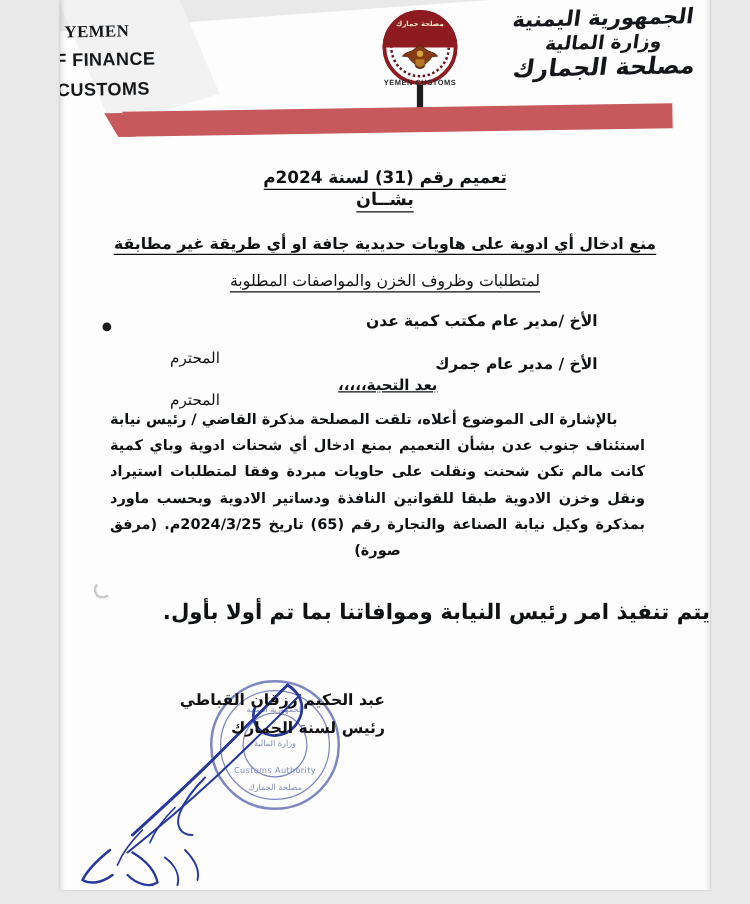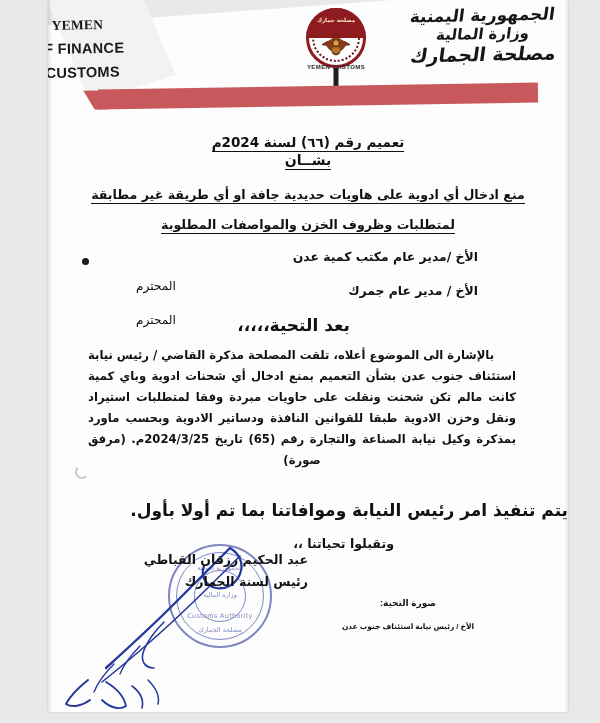--- a/index.html
+++ b/index.html
@@ -223,21 +223,21 @@
     letter-spacing: 5px;
   }
   #subject-line-1 {
     margin-top: 17px;
     font-size: 12.6px;
     font-weight: bold;
   }
   #subject-line-2 {
     margin-top: 13px;
     font-size: 12.6px;
-    font-weight: bold;
+    font-weight: normal;
   }
 
   .addressee {
     margin-top: 15px;
     position: relative;
     height: 18px;
     padding-right: 32px;
   }
   .addressee .who {
     position: absolute;
@@ -250,24 +250,24 @@
     position: absolute;
     left: 88px;
     top: 0;
     font-size: 12.2px;
     font-weight: normal;
     margin-top: 30px;
   }
   #addressee-2 { margin-top: 16px; }
 
   #greeting {
-    margin-top: 14px;
     padding-right: 218px;
-    font-size: 17px;
-    font-weight: bold;
+    font-size: 12px;
+    font-weight: bold;
+    text-decoration: underline;
   }
 
   #body-paragraph {
     margin-top: 10px;
     padding: 0 52px 0 40px;
     font-size: 11.6px;
     line-height: 1.82;
     text-align: justify;
     text-align-last: center;
     font-weight: 600;
@@ -460,21 +460,21 @@
       <div class="a2">وزارة المالية</div>
       <div class="a3">مصلحة الجمارك</div>
     </div>
 
     <div id="red-band"></div>
   </div>
 
   <div id="doc-body">
 
     <div id="circular-title" class="ctr">
-      <span class="u-line">تعميم رقم (٦٦) لسنة 2024م</span>
+      <span class="u-line">تعميم رقم (31) لسنة 2024م</span>
     </div>
 
     <div id="subject-label" class="ctr">
       <span class="u-line">بشــان</span>
     </div>
 
     <div id="subject-line-1" class="ctr">
       <span class="u-line">منع ادخال أي ادوية على هاويات حديدية جافة او أي طريقة غير مطابقة</span>
     </div>
 
@@ -494,21 +494,20 @@
 
     <div id="greeting">بعد التحية،،،،،</div>
 
     <div id="body-paragraph">
       <span class="indent"></span><span>بالإشارة الى الموضوع أعلاه، تلقت المصلحة مذكرة القاضي / رئيس نيابة استئناف جنوب عدن بشأن التعميم بمنع ادخال أي شحنات ادوية وباي كمية كانت مالم تكن شحنت ونقلت على حاويات مبردة وفقا لمتطلبات استيراد ونقل وخزن الادوية طبقا للقوانين النافذة ودساتير الادوية وبحسب ماورد بمذكرة وكيل نيابة الصناعة والتجارة رقم (65) تاريخ 2024/3/25م. (مرفق صورة)</span>
     </div>
 
 
     <div id="instruction">يتم تنفيذ امر رئيس النيابة وموافاتنا بما تم أولا بأول.</div>
 
-    <div id="closing">وتقبلوا تحياتنا ،،</div>
   </div>
 
   <div id="signature-block">
 
     <div id="official-stamp">
       <div class="sring"></div>
       <div class="sring2"></div>
       <div class="sring3"></div>
       <div class="stxt t1">الجمهورية اليمنية</div>
       <div class="stxt t2">وزارة المالية</div>
@@ -528,23 +527,19 @@
         <path d="M62 152 C72 158 80 166 82 176 C76 180 66 178 58 170" stroke-width="1.8"></path>
         <path d="M88 156 C96 162 100 170 98 178" stroke-width="1.6"></path>
         <path d="M104 150 C112 158 116 166 114 174" stroke-width="1.5"></path>
       </g>
     </svg>
 
     <div id="signer-name">عبد الحكيم رزقان القباطي</div>
     <div id="signer-title">رئيس لسنة الجمارك</div>
   </div>
 
-  <div id="cc-block">
-    <div id="cc-title">صورة التحية:</div>
-    <div id="cc-recipient">الأخ / رئيس نيابة استئناف جنوب عدن</div>
-  </div>
 
   <div class="punch" id="punch-1"></div>
   <div class="punch" id="punch-2"></div>
 
   <div id="edge-shadow-left"></div>
   <div id="edge-shadow-right"></div>
 </div>
 
 </body></html>

